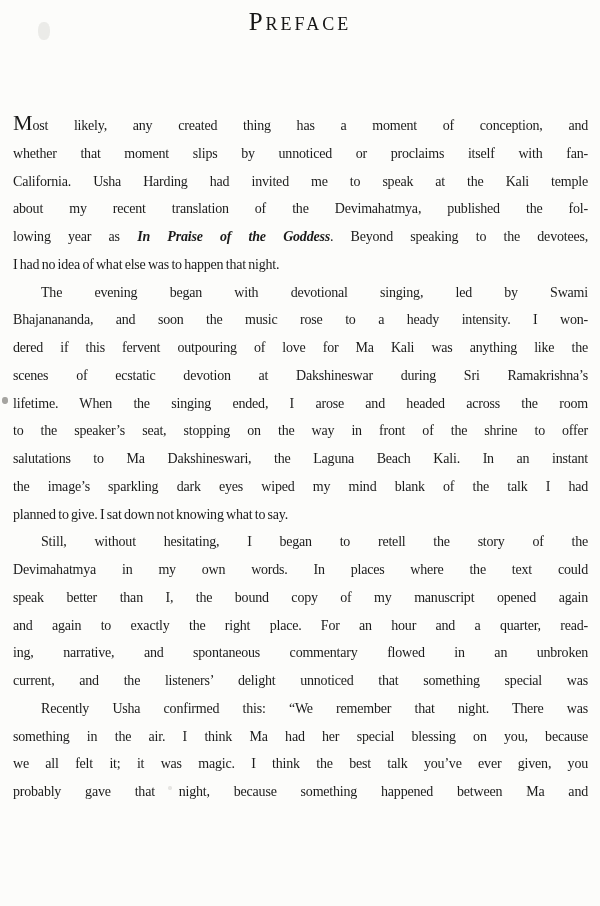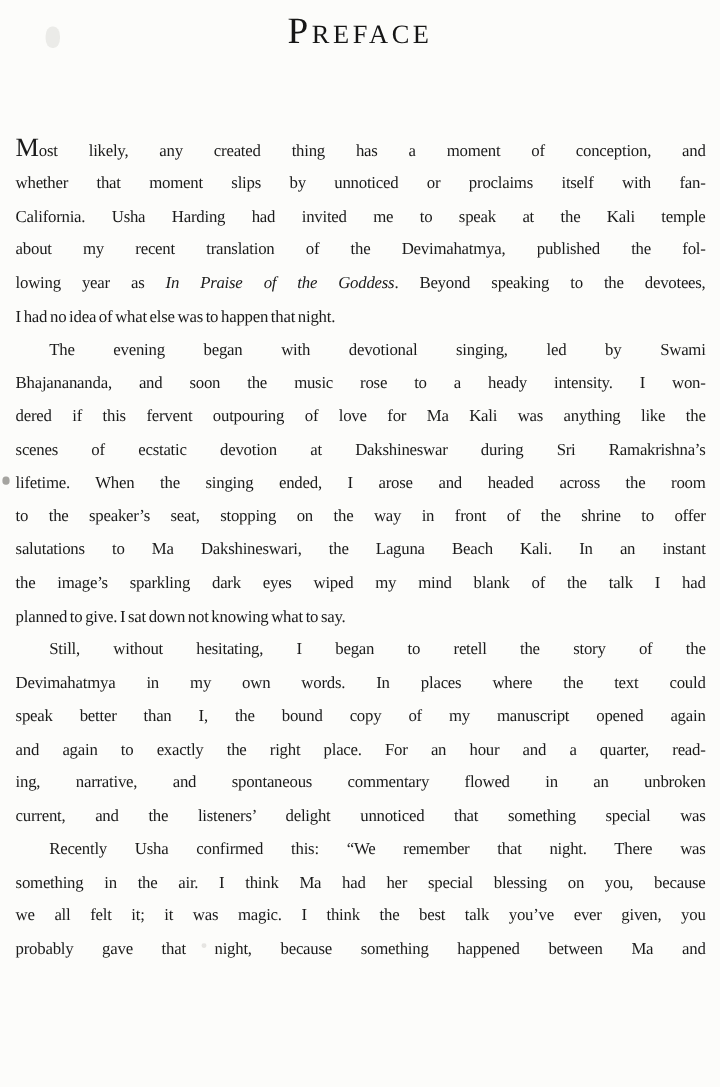--- a/index.html
+++ b/index.html
@@ -17,21 +17,21 @@
     color: #1b1b1b;
     box-sizing: border-box;
   }
   .title {
     position: absolute;
     top: 8px;
     left: 0;
     width: 100%;
     margin: 0;
     text-align: center;
-    font-size: 31px;
+    font-size: 25px;
     font-weight: normal;
     font-variant: small-caps;
     letter-spacing: 3px;
     color: #161616;
   }
   .body {
     position: absolute;
     left: 13px;
     top: 112px;
     width: 575px;
@@ -42,21 +42,21 @@
   }
   .para { margin: 0; }
   .line {
     text-align: justify;
     text-align-last: justify;
     height: 27.75px;
     overflow: visible;
   }
   .line.last { text-align-last: left; }
   .line.indent { text-indent: 28px; }
-  .it { font-style: italic; }
+  .it { font-style: italic; font-weight: bold; }
   .para.opening .line:first-child::first-letter {
     font-size: 22px;
     line-height: 1;
   }
   .artifact {
     position: absolute;
     border-radius: 45%;
   }
 </style>
 </head>

